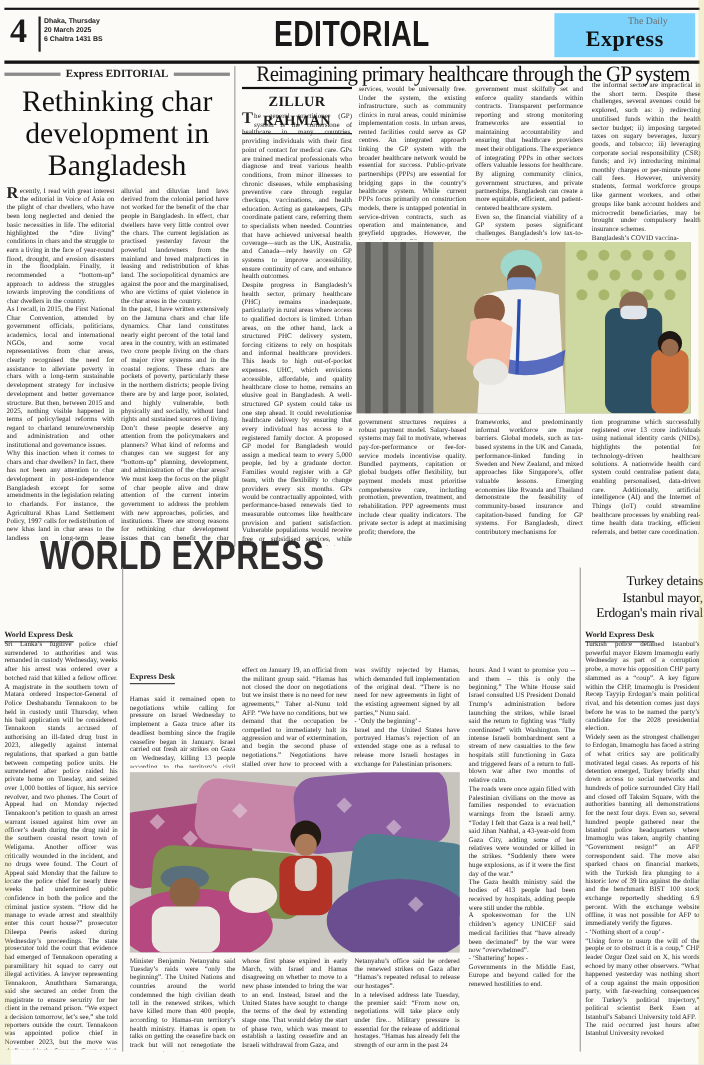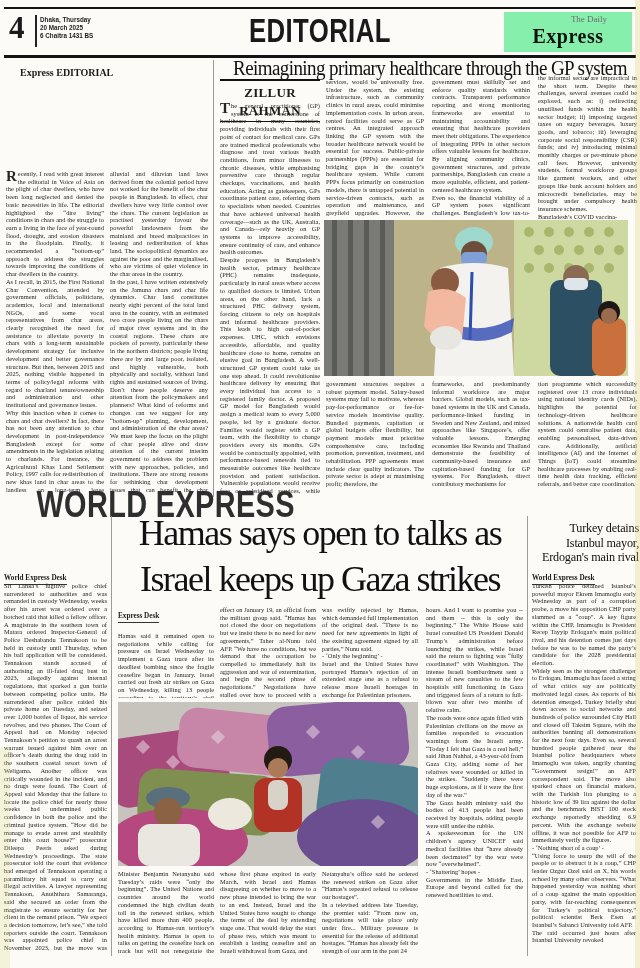--- a/index.html
+++ b/index.html
@@ -39,33 +39,36 @@
   <div class="abs dateline" style="top:16px;left:40px;width:80px;">
     <div>Dhaka, Thursday</div>
     <div>20 March 2025</div>
     <div>6 Chaitra 1431 BS</div>
   </div>
 
   <div class="abs" style="top:12px;left:0;width:640px;text-align:center;">
     <span class="condensed" style="font-size:33px;">EDITORIAL</span>
   </div>
 
-  <div class="abs" style="top:12px;right:8px;width:128px;height:40px;background:#86efac;text-align:center;">
+  <div class="abs" style="top:12px;right:8px;width:128px;height:40px;background:#7dd3fc;text-align:center;">
     <div style="font-size:9px;color:#6c6c6c;font-family:'Liberation Serif',serif;padding-left:42px;line-height:10px;margin-top:2px;">The Daily</div>
     <div style="font-size:20px;font-weight:bold;line-height:24px;letter-spacing:.5px;color:#111;">Express</div>
   </div>
 
   <div class="abs rule" style="top:55px;left:4px;width:632px;height:2.5px;"></div>
 
-  <div class="abs" style="top:62px;left:20px;width:205px;display:flex;gap:5px;flex-direction:column;">
+  <div class="abs" style="top:62px;left:4px;width:205px;display:flex;align-items:center;gap:5px;">
     <span class="kicker-line"></span>
     <span style="font-size:10px;font-weight:bold;white-space:nowrap;">Express EDITORIAL</span>
     <span class="kicker-line"></span>
   </div>
 
+  <div class="abs serif-head" style="top:78px;left:4px;width:205px;text-align:center;font-size:27px;line-height:29px;white-space:pre-line;">Rethinking char
+development in
+Bangladesh</div>
 
   <div class="abs body-text dropcap" style="top:170px;left:6px;width:98px;height:322px;">Recently, I read with great interest the editorial in Voice of Asia on the plight of char dwellers, who have been long neglected and denied the basic necessities in life. The editorial highlighted the “dire living” conditions in chars and the struggle to earn a living in the face of year-round flood, drought, and erosion disasters in the floodplain. Finally, it recommended a “bottom-up” approach to address the struggles towards improving the conditions of char dwellers in the country.
 As I recall, in 2015, the First National Char Convention, attended by government officials, politicians, academics, local and international NGOs, and some vocal representatives from char areas, clearly recognised the need for assistance to alleviate poverty in chars with a long-term sustainable development strategy for inclusive development and better governance structure. But then, between 2015 and 2025, nothing visible happened in terms of policy/legal reforms with regard to charland tenure/ownership and administration and other institutional and governance issues.
 Why this inaction when it comes to chars and char dwellers? In fact, there has not been any attention to char development in post-independence Bangladesh except for some amendments in the legislation relating to charlands. For instance, the Agricultural Khas Land Settlement Policy, 1997 calls for redistribution of new khas land in char areas to the landless on long-term lease agreements. However, that, too, has been abused by the locally powerful and politically connected leaders, making the entire process of khas land distribution futile. There is compelling evidence that the old systems and the</div>
   <div class="abs body-text" style="top:170px;left:110px;width:98px;height:322px;">alluvial and diluvian land laws derived from the colonial period have not worked for the benefit of the char people in Bangladesh. In effect, char dwellers have very little control over the chars. The current legislation as practised yesterday favour the powerful landowners from the mainland and breed malpractices in leasing and redistribution of khas land. The sociopolitical dynamics are against the poor and the marginalised, who are victims of quiet violence in the char areas in the country.
 In the past, I have written extensively on the Jamuna chars and char life dynamics. Char land constitutes nearly eight percent of the total land area in the country, with an estimated two crore people living on the chars of major river systems and in the coastal regions. These chars are pockets of poverty, particularly these in the northern districts; people living there are by and large poor, isolated, and highly vulnerable, both physically and socially, without land rights and sustained sources of living. Don’t these people deserve any attention from the policymakers and planners? What kind of reforms and changes can we suggest for any “bottom-up” planning, development, and administration of the char areas? We must keep the focus on the plight of char people alive and draw attention of the current interim government to address the problem with new approaches, policies, and institutions. There are strong reasons for rethinking char development issues that can benefit the char dwellers. Based on my three decades of work on flood/erosion disasters, displacement, migration, and resettlement of char people, I propose a set of measures to draw attention of the relevant government departments and agencies.</div>
 
   <div class="vdiv" style="left:213px;top:60px;height:437px;"></div>
 
   <div class="abs serif-head" style="top:57px;left:222px;width:416px;text-align:center;font-size:20px;letter-spacing:-0.6px;white-space:nowrap;transform:scaleX(.95);transform-origin:center;">Reimagining primary healthcare through the GP system</div>
@@ -142,22 +145,20 @@
     <span class="condensed" style="font-size:37px;color:#2e2e2e;">WORLD EXPRESS</span>
   </div>
 
   <div class="abs" style="top:566px;left:4px;">
     <span class="desk-byline">World Express Desk</span>
   </div>
   <div class="abs body-text" style="top:582px;left:4px;width:103px;height:372px;">Sri Lanka’s fugitive police chief surrendered to authorities and was remanded in custody Wednesday, weeks after his arrest was ordered over a botched raid that killed a fellow officer. A magistrate in the southern town of Matara ordered Inspector-General of Police Deshabandu Tennakoon to be held in custody until Thursday, when his bail application will be considered. Tennakoon stands accused of authorising an ill-fated drug bust in 2023, allegedly against internal regulations, that sparked a gun battle between competing police units. He surrendered after police raided his private home on Tuesday, and seized over 1,000 bottles of liquor, his service revolver, and two phones. The Court of Appeal had on Monday rejected Tennakoon’s petition to quash an arrest warrant issued against him over an officer’s death during the drug raid in the southern coastal resort town of Weligama. Another officer was critically wounded in the incident, and no drugs were found. The Court of Appeal said Monday that the failure to locate the police chief for nearly three weeks had undermined public confidence in both the police and the criminal justice system. “How did he manage to evade arrest and stealthily enter this court house?” prosecutor Dileepa Peeris asked during Wednesday’s proceedings. The state prosecutor told the court that evidence had emerged of Tennakoon operating a paramilitary hit squad to carry out illegal activities. A lawyer representing Tennakoon, Anuththara Samaranga, said she secured an order from the magistrate to ensure security for her client in the remand prison. “We expect a decision tomorrow, let’s see,” she told reporters outside the court. Tennakoon was appointed police chief in November 2023, but the move was challenged in the Supreme Court, which suspended him last July pending the outcome of a separate case. Tennakoon was given the top job despite Sri Lanka’s highest court ruling that he had tortured.</div>
 
   <div class="vdiv" style="left:111px;top:516px;height:440px;"></div>
 
-  <div class="abs serif-head" style="top:510px;left:116px;width:408px;text-align:center;font-size:36px;line-height:46px;letter-spacing:-1.5px;white-space:pre-line;">Hamas says open to talks as
-Israel keeps up Gaza strikes</div>
   <div class="abs" style="top:604px;left:118px;">
     <span class="desk-byline">Express Desk</span>
   </div>
 
   <div class="abs body-text" style="top:632px;left:118px;width:96px;height:66px;">Hamas said it remained open to negotiations while calling for pressure on Israel Wednesday to implement a Gaza truce after its deadliest bombing since the fragile ceasefire began in January. Israel carried out fresh air strikes on Gaza on Wednesday, killing 13 people according to the territory’s civil defence agency, after Israeli Prime</div>
   <div class="abs body-text" style="top:606px;left:220px;width:96px;height:92px;">effect on January 19, an official from the militant group said. “Hamas has not closed the door on negotiations but we insist there is no need for new agreements,” Taher al-Nunu told AFP. “We have no conditions, but we demand that the occupation be compelled to immediately halt its aggression and war of extermination, and begin the second phase of negotiations.” Negotiations have stalled over how to proceed with a ceasefire</div>
   <div class="abs body-text" style="top:606px;left:322px;width:96px;height:92px;">was swiftly rejected by Hamas, which demanded full implementation of the original deal. “There is no need for new agreements in light of the existing agreement signed by all parties,” Nunu said.
 - ‘Only the beginning’ -
 Israel and the United States have portrayed Hamas’s rejection of an extended stage one as a refusal to release more Israeli hostages in exchange for Palestinian prisoners.</div>
   <div class="abs body-text" style="top:606px;left:426px;width:97px;height:348px;">hours. And I want to promise you -- and them -- this is only the beginning.” The White House said Israel consulted US President Donald Trump’s administration before launching the strikes, while Israel said the return to fighting was “fully coordinated” with Washington. The intense Israeli bombardment sent a stream of new casualties to the few hospitals still functioning in Gaza and triggered fears of a return to full-blown war after two months of relative calm.

